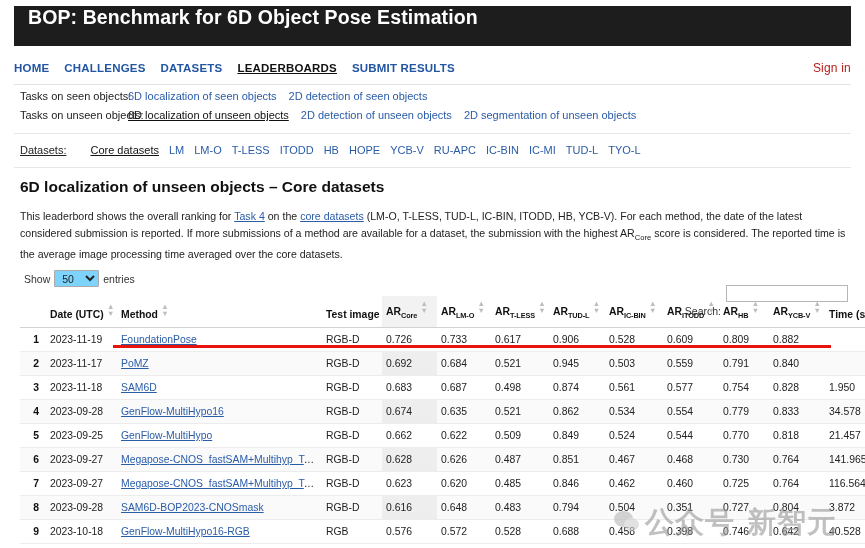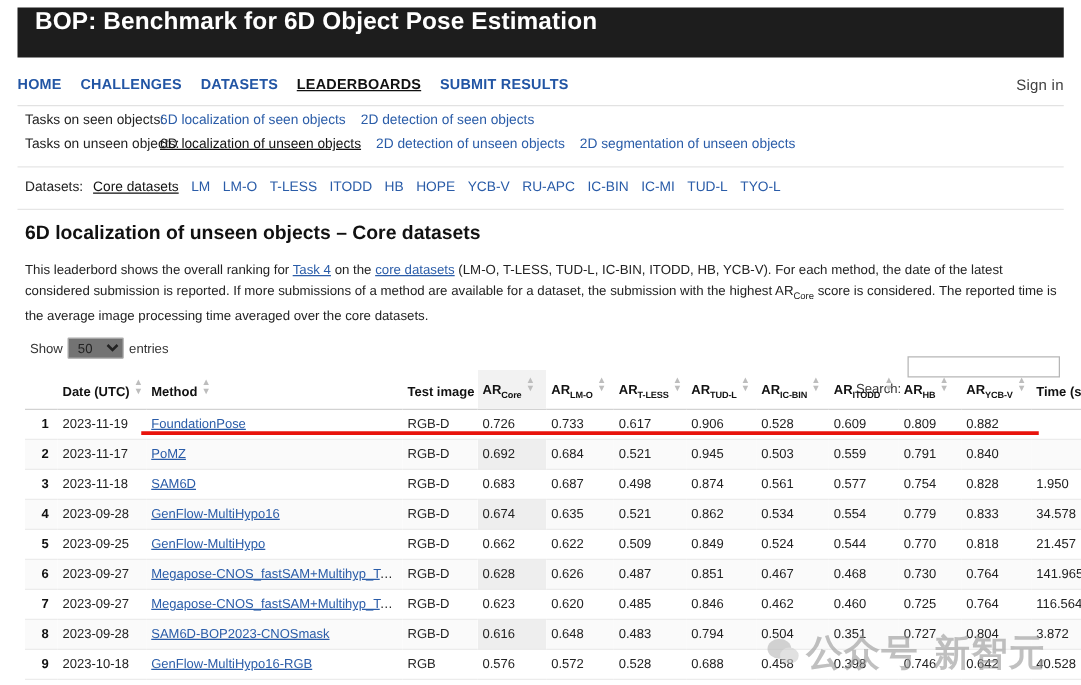--- a/index.html
+++ b/index.html
@@ -28,37 +28,37 @@
     position:absolute; left:14px; top:55px; width:837px; height:26px;
     display:flex; align-items:center;
   }
   .navbar a {
     font-size:11.5px; font-weight:bold; color:#2255a4;
     text-decoration:none; margin-right:15px; letter-spacing:.2px;
     white-space:nowrap;
   }
   .navbar a.active { color:#111; text-decoration:underline; }
   .navbar .spacer { flex:1; }
-  .navbar a.signin { font-weight:normal; font-size:12px; color:#404040; margin-right:0; }
+  .navbar a.signin { font-weight:normal; font-size:12px; color:#b91c1c; margin-right:0; }
   .navrule { position:absolute; left:14px; top:84px; width:837px; height:1px; background:#e2e2e2; }
 
   
   .tasks { position:absolute; left:20px; top:90px; width:830px; }
   .taskrow { display:flex; align-items:baseline; height:17px; margin-bottom:2px; font-size:11px; }
   .tasklabel { color:#222; white-space:nowrap; width:108px; }
   .taskrow a {
     color:#2a5ca8; text-decoration:none; font-size:11px;
     margin-right:12px; white-space:nowrap;
   }
   .taskrow a.active { color:#111; text-decoration:underline; }
   .taskrule { position:absolute; left:14px; top:133px; width:837px; height:1px; background:#e6e6e6; }
 
   
   .datasets { position:absolute; left:20px; top:144px; width:830px; display:flex; align-items:baseline; font-size:11px;}
-  .datasets .dlabel { color:#222; margin-right:8px; white-space:nowrap; }
+  .datasets .dlabel { color:#222; margin-right:24px; white-space:nowrap;text-decoration:underline; }
   .datasets a { color:#2a5ca8; text-decoration:none; margin-right:10px; white-space:nowrap; }
   .datasets a.active { color:#111; text-decoration:underline; }
   .datarule { position:absolute; left:14px; top:167px; width:837px; height:1px; background:#e6e6e6; }
 
   
   .heading {
     position:absolute; left:20px; top:178px; width:830px;
     font-size:15.5px; font-weight:bold; color:#111;
   }
   .para {
@@ -67,21 +67,21 @@
   }
   .para a { color:#2a5ca8; text-decoration:underline; }
   .para sub { font-size:7.6px; }
 
   
   .tbl-controls { position:absolute; left:20px; top:270px; width:828px; height:22px; }
   .show-box { position:absolute; left:4px; top:0; display:flex; align-items:center; font-size:10.5px; color:#333; }
   .show-box .lbl { margin-right:4px; }
   .show-select {
     font-family:"Liberation Sans", sans-serif; font-size:10.5px;
-    border:1px solid #aaa; background:#737373; color:#222;
+    border:1px solid #aaa; background:#7dd3fc; color:#222;
     padding:1px 2px 1px 3px; height:17px; border-radius:1px;
   }
   .show-box .lbl2 { margin-left:4px; }
   .search-box { position:absolute; right:0; top:0; display:flex; align-items:center; font-size:10.5px; color:#333; }
   .search-box .slbl { margin-right:5px;margin-top:35px; }
   .search-input {
     width:122px; height:17px; border:1px solid #b6b6b6; background:#fff;
     font-family:"Liberation Sans", sans-serif; font-size:10.5px; padding:0 3px;
   }
 

